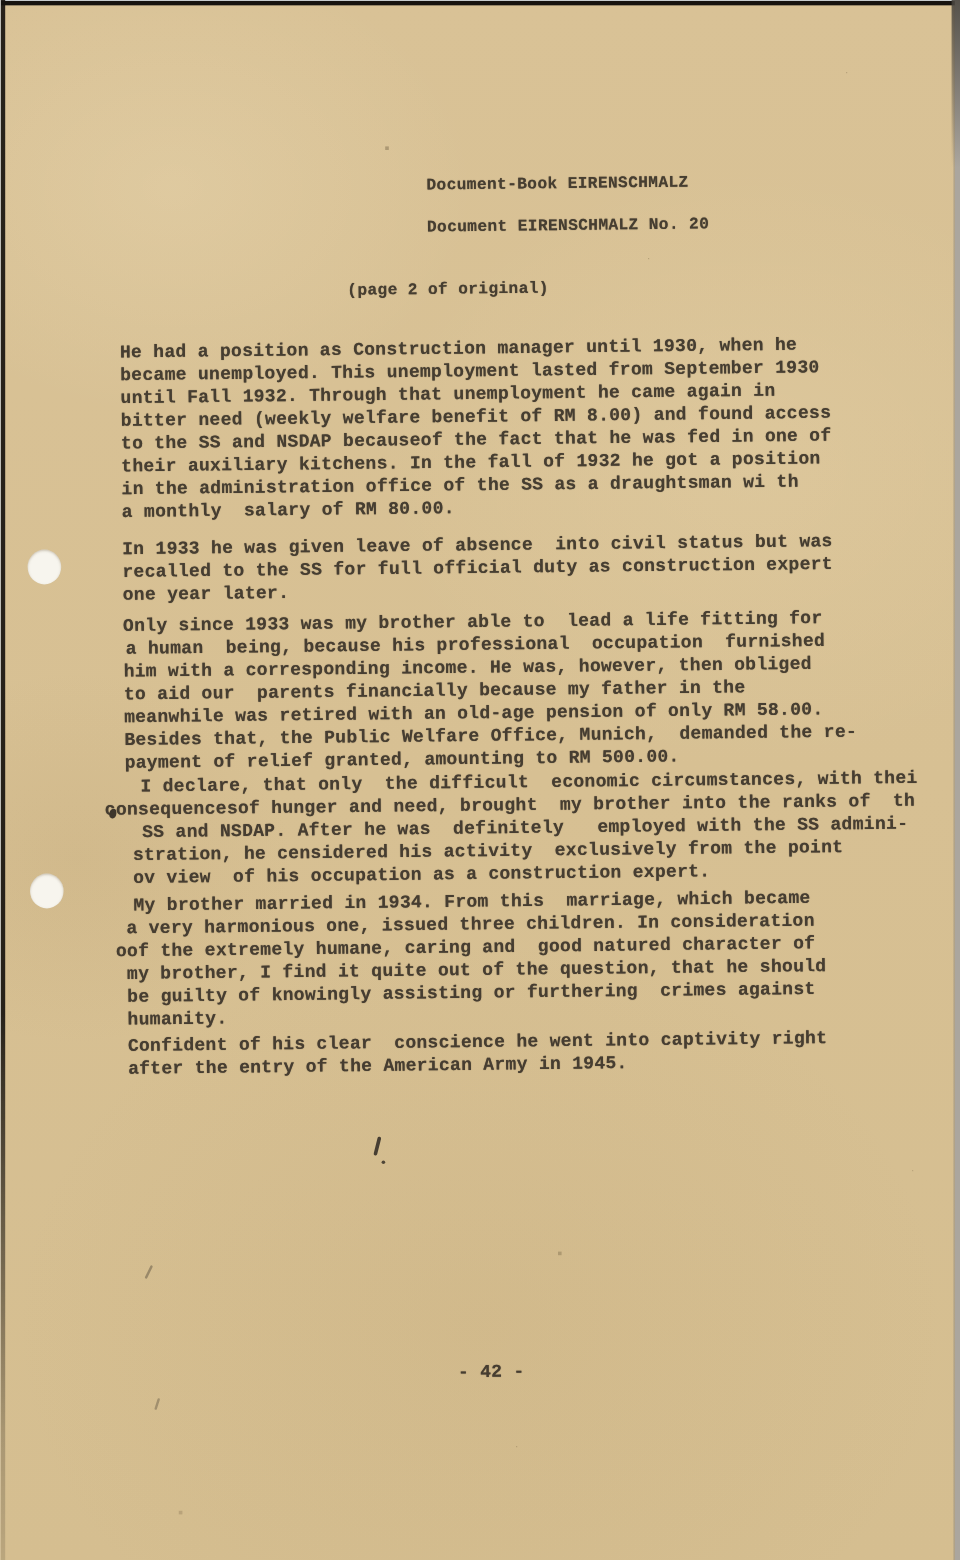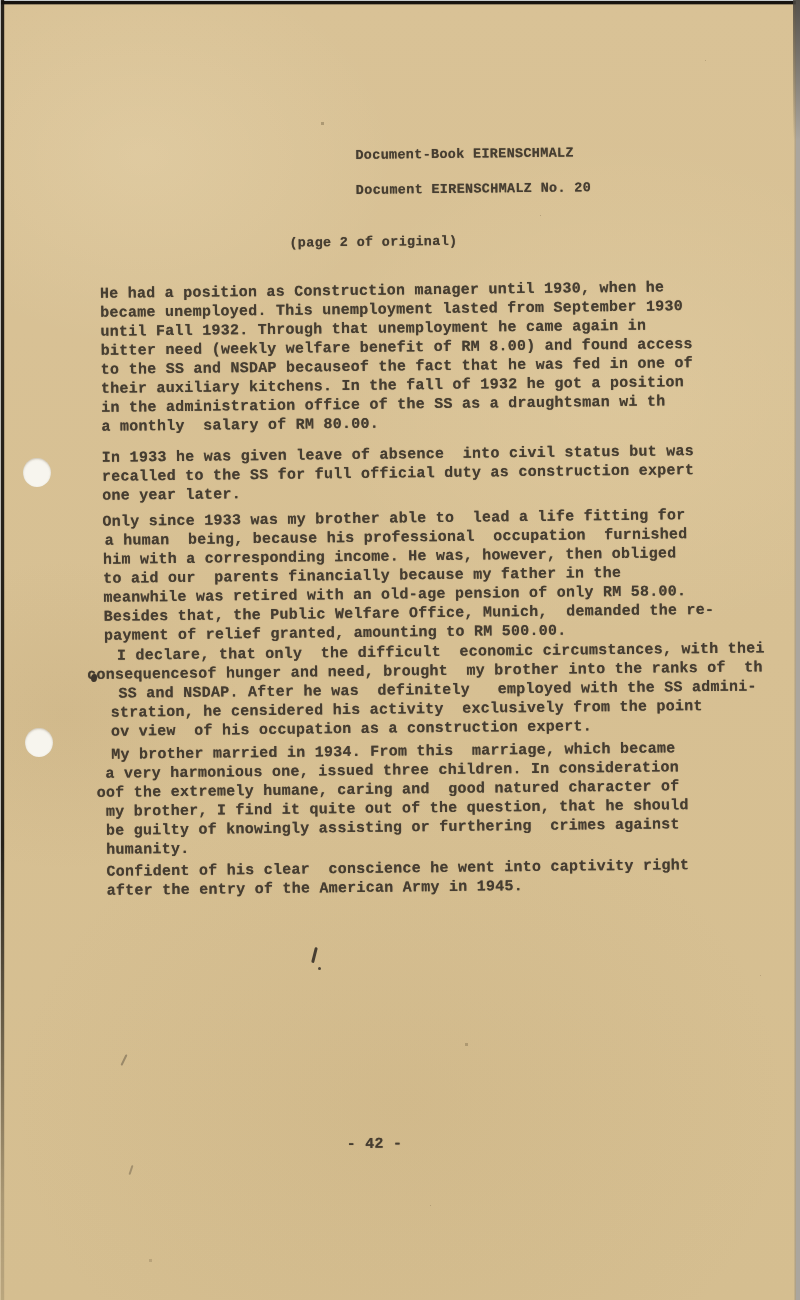--- a/index.html
+++ b/index.html
@@ -61,21 +61,21 @@
   #p1{top:286px;} #p2{top:450px;} #p3{top:514px;} #p4{top:648px;} #p5{top:747px;} #p6{top:864px;}
   
   #p3 .line:nth-child(2){margin-left:2px;}
   #p4 .line:nth-child(1){margin-left:13px;}
   #p4 .line:nth-child(2){margin-left:-17px;}
   #p4 .line:nth-child(3){margin-left:14px;}
   #p4 .line:nth-child(4){margin-left:6px;}
   #p4 .line:nth-child(5){margin-left:6px;}
   #p5 .line:nth-child(1){margin-left:6px;}
   #p5 .line:nth-child(3){margin-left:-9px;}
-  .pagenum{left:341px;top:1140px;font-size:15px;letter-spacing:.25px;}
+  .pagenum{left:376px;top:1140px;font-size:15px;letter-spacing:.25px;}
 </style>
 </head>
 <body>
 
 <div class="page">
 
   <div class="edge-top"></div>
   <div class="edge-left"></div>
   <div class="edge-right"></div>
 

